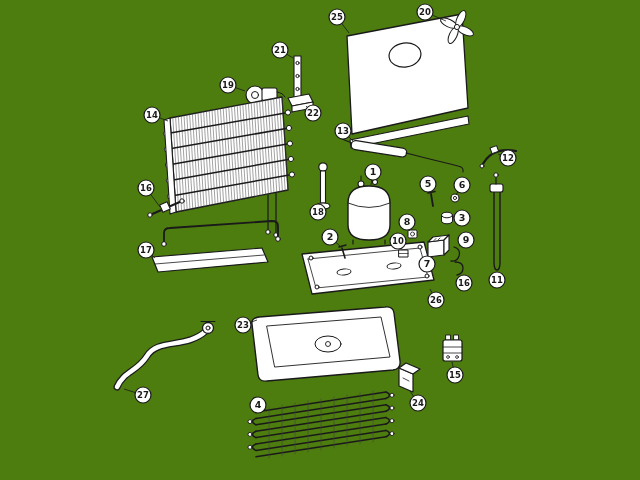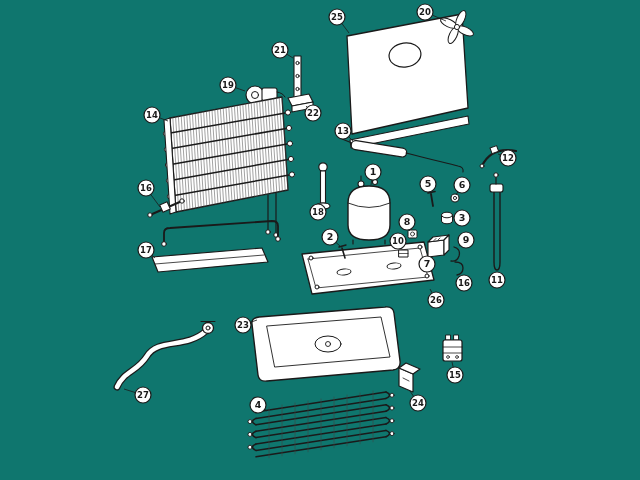--- a/index.html
+++ b/index.html
@@ -1,16 +1,16 @@
 <!DOCTYPE html>
 <html><head>
 <meta charset="utf-8">
 <style>
   html,body{margin:0;padding:0;background:#fff;}
-  .stage{position:relative;width:640px;height:480px;background:#0f766e;overflow:hidden;font-family:"DejaVu Sans",sans-serif;}
+  .stage{position:relative;width:640px;height:480px;background:#4d7c0f;overflow:hidden;font-family:"DejaVu Sans",sans-serif;}
   svg{display:block;}
   .callout-text{font-weight:bold;user-select:none;}
 </style>
 </head>
 <body>
 
 <div class="stage">
   <svg id="art" width="640" height="480" viewBox="0 0 640 480">
     <g id="parts" stroke-linejoin="round" stroke-linecap="round">
 

